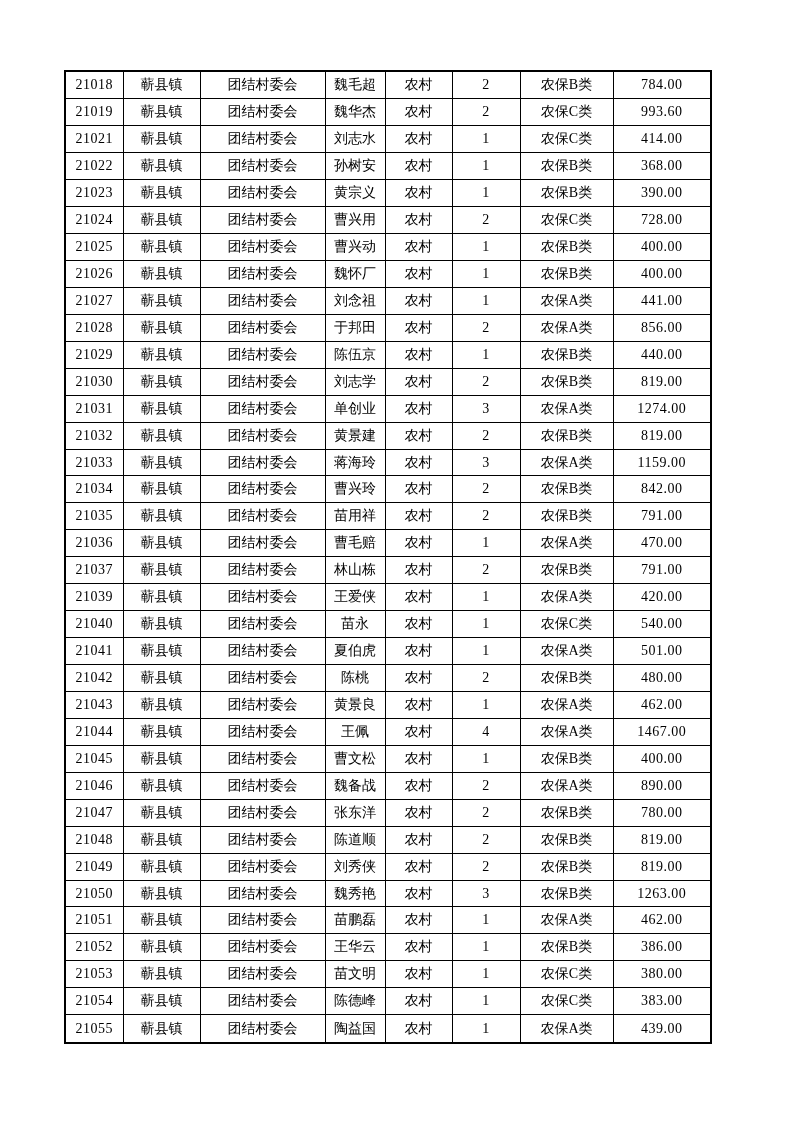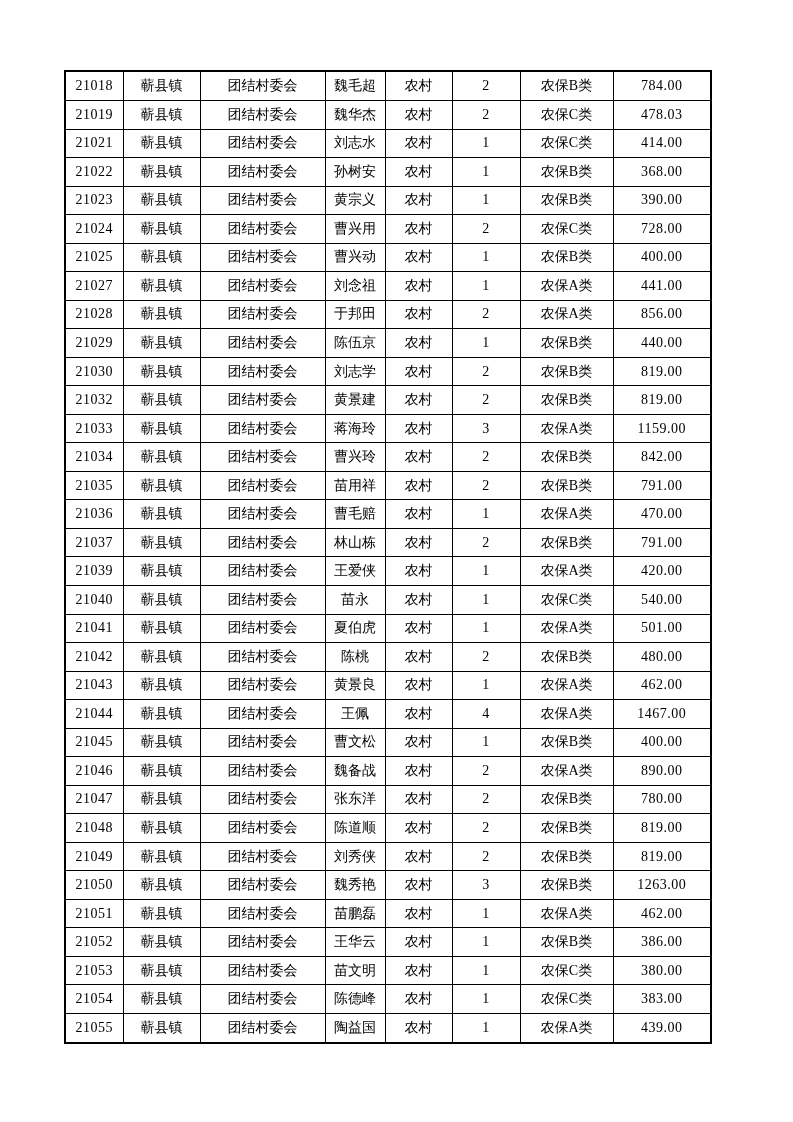--- a/index.html
+++ b/index.html
@@ -70,21 +70,21 @@
           <td class="num">784.00</td>
         </tr>
         <tr>
           <td class="num">21019</td>
           <td>蕲县镇</td>
           <td>团结村委会</td>
           <td>魏华杰</td>
           <td>农村</td>
           <td class="num">2</td>
           <td>农保C类</td>
-          <td class="num">478.03</td>
+          <td class="num">993.60</td>
         </tr>
         <tr>
           <td class="num">21021</td>
           <td>蕲县镇</td>
           <td>团结村委会</td>
           <td>刘志水</td>
           <td>农村</td>
           <td class="num">1</td>
           <td>农保C类</td>
           <td class="num">414.00</td>
@@ -123,20 +123,30 @@
           <td class="num">21025</td>
           <td>蕲县镇</td>
           <td>团结村委会</td>
           <td>曹兴动</td>
           <td>农村</td>
           <td class="num">1</td>
           <td>农保B类</td>
           <td class="num">400.00</td>
         </tr>
         <tr>
+          <td class="num">21026</td>
+          <td>蕲县镇</td>
+          <td>团结村委会</td>
+          <td>魏怀厂</td>
+          <td>农村</td>
+          <td class="num">1</td>
+          <td>农保B类</td>
+          <td class="num">400.00</td>
+        </tr>
+        <tr>
           <td class="num">21027</td>
           <td>蕲县镇</td>
           <td>团结村委会</td>
           <td>刘念祖</td>
           <td>农村</td>
           <td class="num">1</td>
           <td>农保A类</td>
           <td class="num">441.00</td>
         </tr>
         <tr>
@@ -161,20 +171,30 @@
         </tr>
         <tr>
           <td class="num">21030</td>
           <td>蕲县镇</td>
           <td>团结村委会</td>
           <td>刘志学</td>
           <td>农村</td>
           <td class="num">2</td>
           <td>农保B类</td>
           <td class="num">819.00</td>
+        </tr>
+        <tr>
+          <td class="num">21031</td>
+          <td>蕲县镇</td>
+          <td>团结村委会</td>
+          <td>单创业</td>
+          <td>农村</td>
+          <td class="num">3</td>
+          <td>农保A类</td>
+          <td class="num">1274.00</td>
         </tr>
         <tr>
           <td class="num">21032</td>
           <td>蕲县镇</td>
           <td>团结村委会</td>
           <td>黄景建</td>
           <td>农村</td>
           <td class="num">2</td>
           <td>农保B类</td>
           <td class="num">819.00</td>

